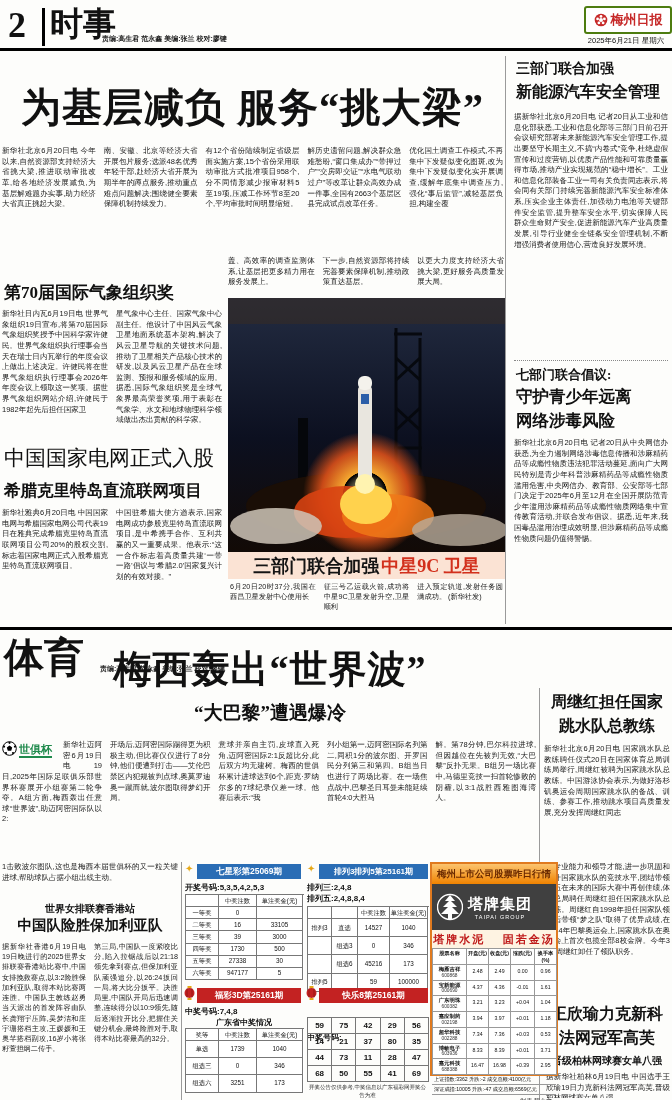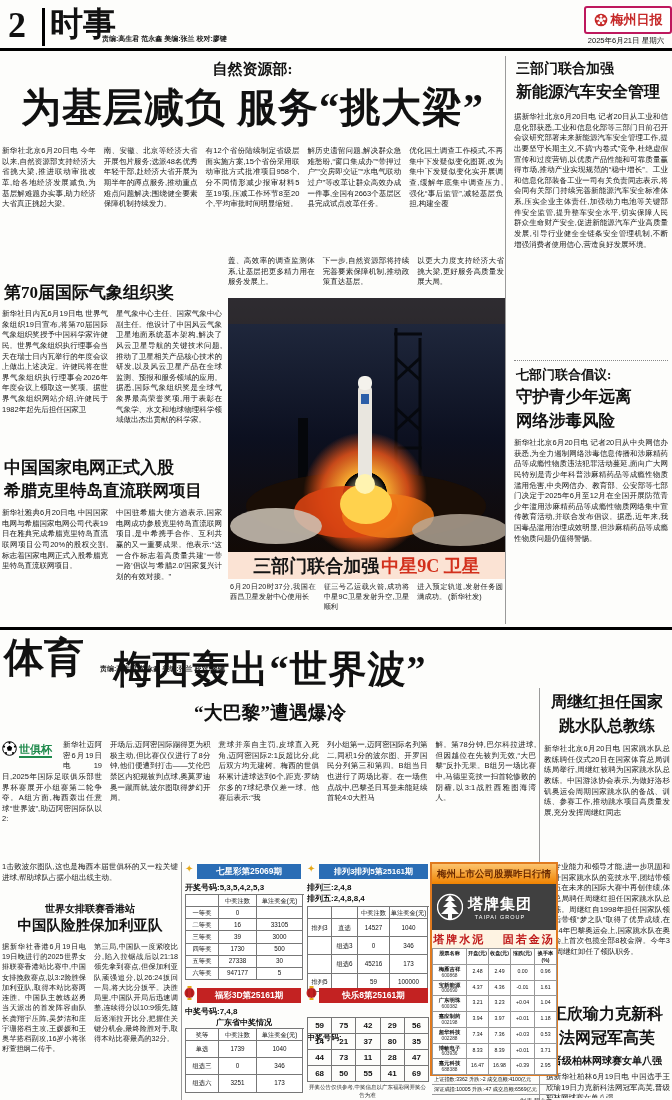--- a/index.html
+++ b/index.html
@@ -48,41 +48,40 @@
 </head>
 <body>
 
 <div id="paper">
 
   <div class="abs serif" style="left:8px;top:4px;font-size:36px;font-weight:700;">2</div>
   <div class="abs" style="left:42px;top:8px;width:2.5px;height:38px;background:#000;"></div>
   <div class="abs serif" style="left:50px;top:2px;font-size:33px;font-weight:900;">时事</div>
   <div class="abs" style="left:102px;top:34px;font-size:7px;color:#222;font-weight:700;">责编:高生君 范永鑫  美编:张兰  校对:廖键</div>
 
-  <div class="abs" style="left:584px;top:6px;width:84px;height:24px;border:2px solid #be185d;border-radius:3px;display:flex;align-items:center;justify-content:center;gap:3px;background:#fff;">
+  <div class="abs" style="left:584px;top:6px;width:84px;height:24px;border:2px solid #4d7c0f;border-radius:3px;display:flex;align-items:center;justify-content:center;gap:3px;background:#fff;">
     <svg width="14" height="14" viewBox="0 0 14 14">
       <circle cx="7" cy="7" r="6.3" fill="#c62828"></circle>
       <circle cx="7" cy="7" r="2" fill="#fff"></circle>
       <g fill="#fff">
           <circle cx="7" cy="3.4" r="1.4"></circle>
           <circle cx="10.4" cy="5.9" r="1.4"></circle>
           <circle cx="9.1" cy="9.9" r="1.4"></circle>
           <circle cx="4.9" cy="9.9" r="1.4"></circle>
           <circle cx="3.6" cy="5.9" r="1.4"></circle>
         </g>
     </svg>
     <span class="serif" style="color:#c62828;font-weight:900;font-size:13px;">梅州日报</span>
   </div>
   <div class="abs" style="left:584px;top:36px;width:84px;font-size:7.5px;text-align:center;">2025年6月21日  星期六</div>
 
   <div class="abs hrule" style="left:0;top:48px;width:672px;height:3px;"></div>
 
   <div class="abs vrule" style="left:505px;top:56px;height:568px;"></div>
 
-  <div class="abs serif center" style="left:0;top:60px;width:505px;font-size:15px;font-weight:700;">自然资源部:</div>
   <div class="abs serif center headline" style="left:0;top:80px;width:505px;font-size:40px;">为基层减负 服务“挑大梁”</div>
 
   <div class="abs body-text cols5" style="left:2px;top:146px;width:501px;height:104px;">
 
   <div>新华社北京6月20日电 今年以来,自然资源部支持经济大省挑大梁,推进联动审批改革,给各地经济发展减负,为基层解难题办实事,助力经济大省真正挑起大梁。</div>
       <div>南、安徽、北京等经济大省开展包片服务;选派48名优秀年轻干部,赴经济大省开展为期半年的蹲点服务,推动重点难点问题解决;围绕健全要素保障机制持续发力。</div>
       <div>有12个省份陆续制定省级层面实施方案,15个省份采用联动审批方式批准项目958个,分不同情形减少报审材料5至19项,压减工作环节8至20个,平均审批时间明显缩短。</div>
       <div>解历史遗留问题,解决群众急难愁盼,“窗口集成办”“带押过户”“交房即交证”“水电气联动过户”等改革让群众高效办成一件事,全国有2663个基层区县完成试点改革任务。</div>
       <div>优化国土调查工作模式,不再集中下发疑似变化图斑,改为集中下发疑似变化实开展调查,缓解年底集中调查压力,强化“事后监管”,减轻基层负担,构建全覆</div>
     </div>
@@ -93,21 +92,21 @@
       <div>以更大力度支持经济大省挑大梁,更好服务高质量发展大局。</div>
     </div>
 
   <div class="abs serif" style="left:4px;top:281px;width:216px;font-size:17px;font-weight:900;">第70届国际气象组织奖</div>
   <div class="abs body-text cols2" style="left:2px;top:309px;width:220px;height:142px;">
 
   <div>新华社日内瓦6月19日电 世界气象组织19日宣布,将第70届国际气象组织奖授予中国科学家许健民。世界气象组织执行理事会当天在瑞士日内瓦举行的年度会议上做出上述决定。许健民将在世界气象组织执行理事会2026年年度会议上领取这一奖项。据世界气象组织网站介绍,许健民于1982年起先后担任国家卫</div>
       <div>星气象中心主任、国家气象中心副主任。他设计了中国风云气象卫星地面系统基本架构,解决了风云卫星导航的关键技术问题,推动了卫星相关产品核心技术的研发,以及风云卫星产品在全球监测、预报和服务领域的应用。据悉,国际气象组织奖是全球气象界最高荣誉奖项,用于表彰在气象学、水文和地球物理科学领域做出杰出贡献的科学家。</div>
     </div>
 
-  <div class="abs serif" style="left:4px;top:456px;width:218px;font-size:17px;font-weight:700;">中国国家电网正式入股</div>
+  <div class="abs serif" style="left:4px;top:444px;width:218px;font-size:21px;font-weight:400;">中国国家电网正式入股</div>
   <div class="abs serif" style="left:4px;top:480px;width:218px;font-size:16.5px;font-weight:900;">希腊克里特岛直流联网项目</div>
   <div class="abs body-text cols2" style="left:2px;top:508px;width:220px;height:116px;">
 
   <div>新华社雅典6月20日电 中国国家电网与希腊国家电网公司代表19日在雅典完成希腊克里特岛直流联网项目公司20%的股权交割,标志着国家电网正式入股希腊克里特岛直流联网项目。</div>
       <div>中国驻希腊大使方遒表示,国家电网成功参股克里特岛直流联网项目,是中希携手合作、互利共赢的又一重要成果。他表示:“这一合作标志着高质量共建‘一带一路’倡议与‘希腊2.0’国家复兴计划的有效对接。”</div>
     </div>
 
   <div class="abs" style="left:228px;top:298px;width:277px;height:254px;">
     <svg width="277" height="254" viewBox="0 0 277 254">
       <defs>

